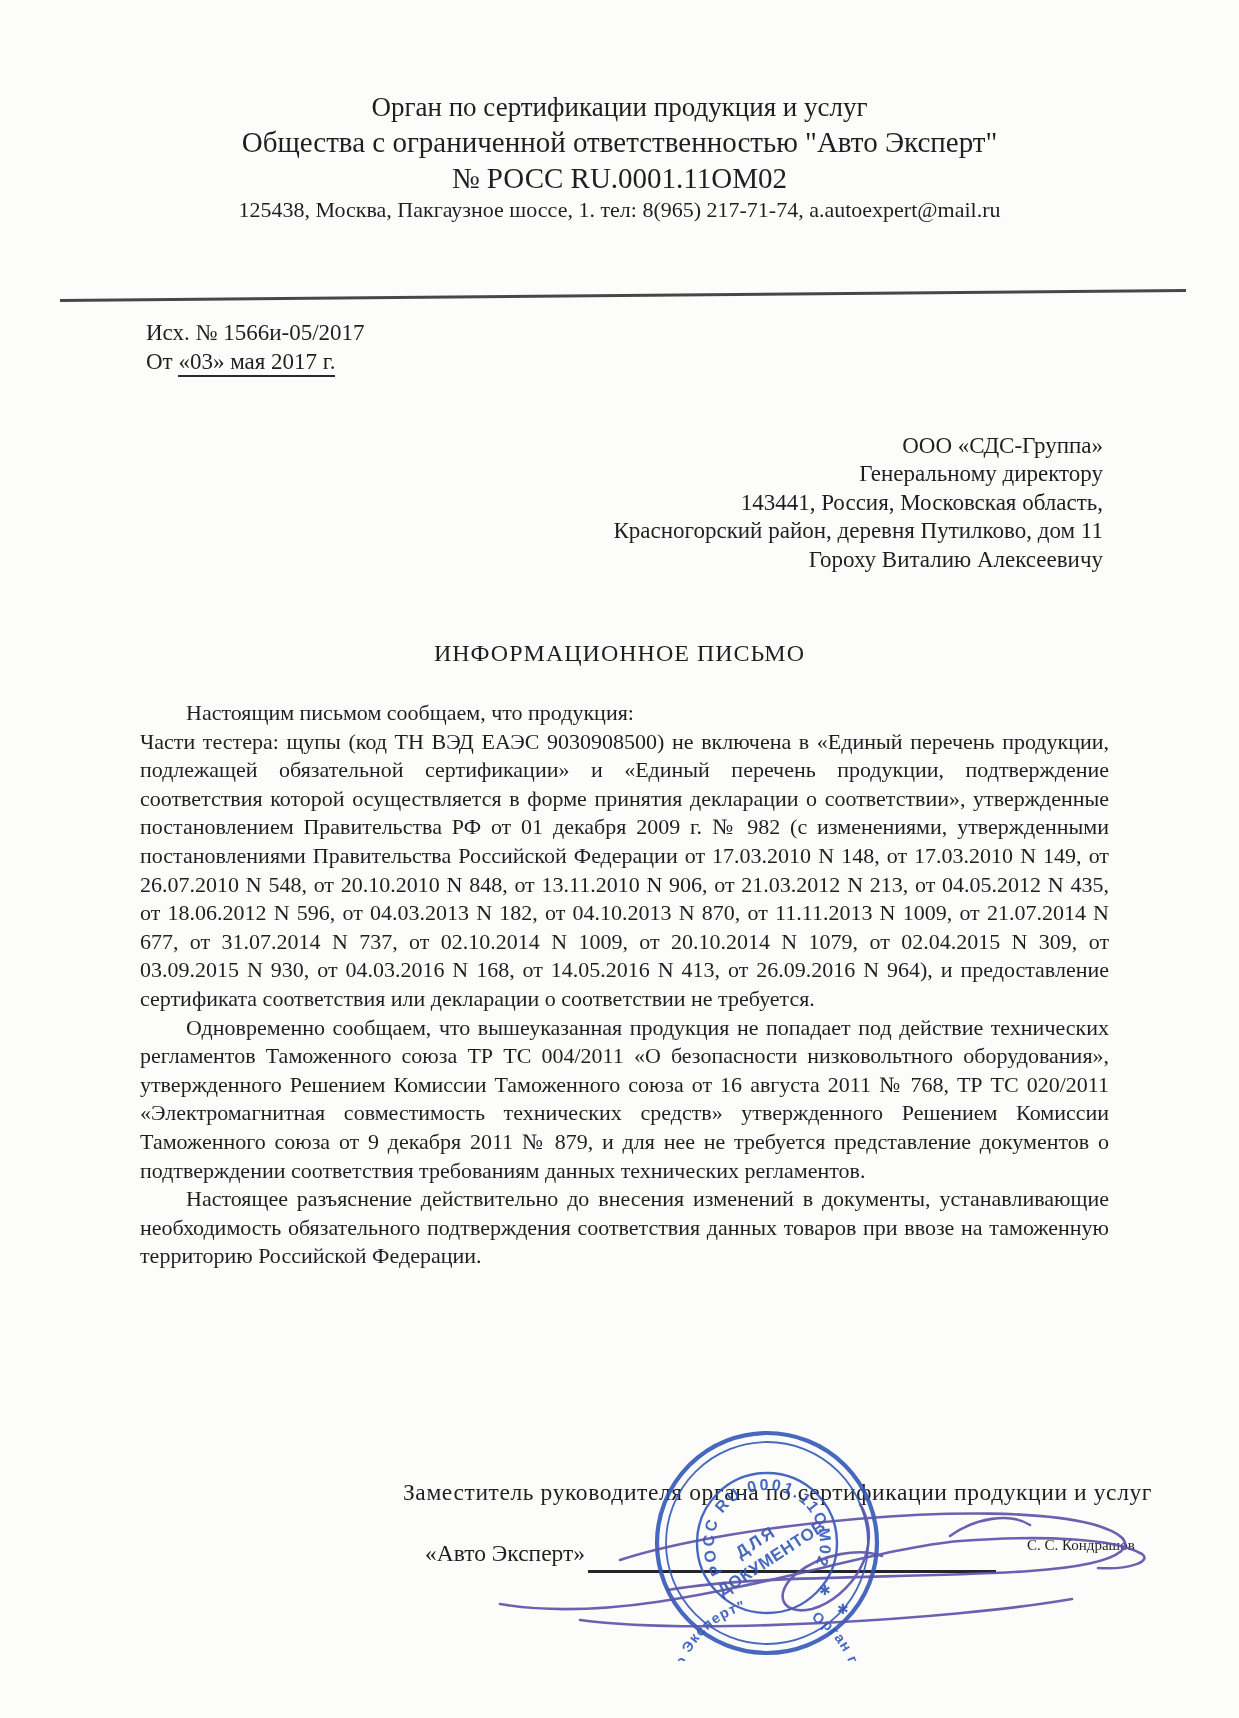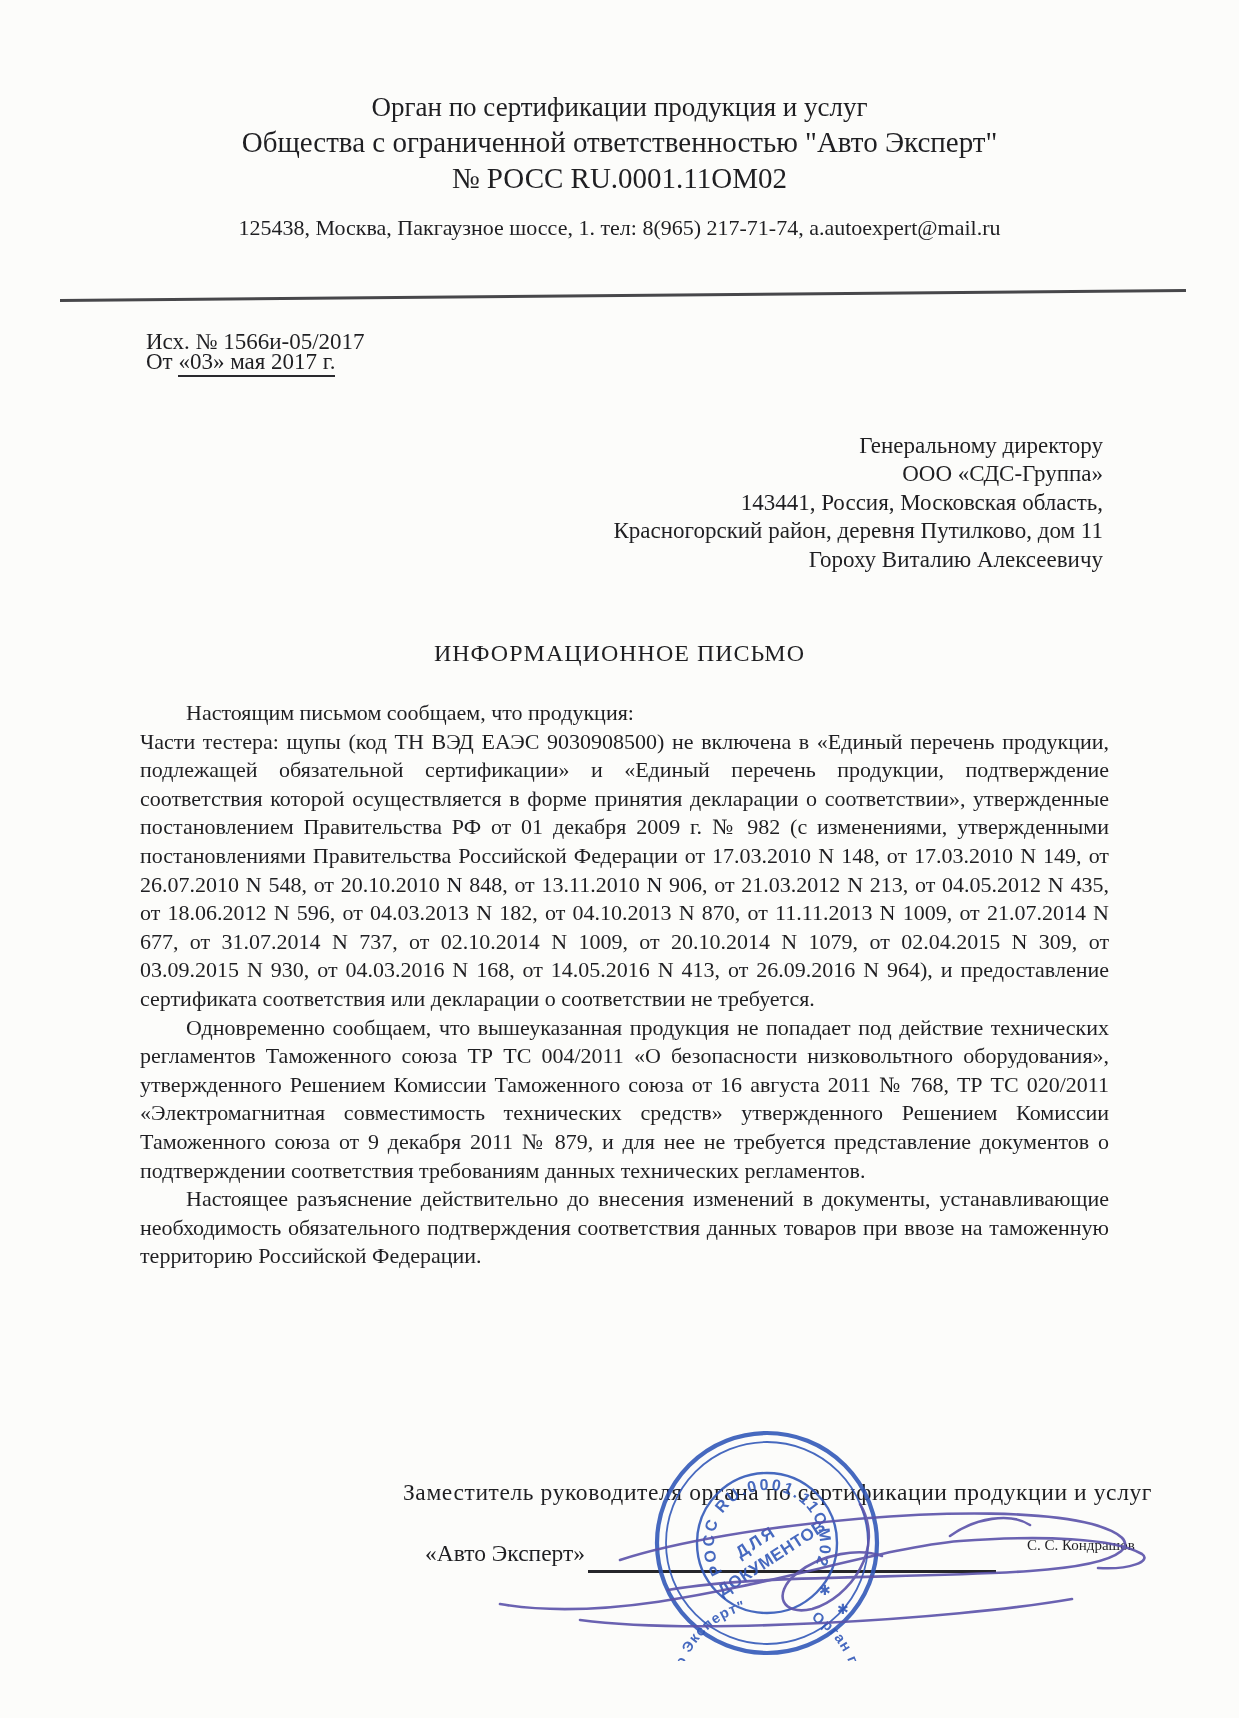--- a/index.html
+++ b/index.html
@@ -11,26 +11,26 @@
     font-family:"Liberation Serif","DejaVu Serif",serif;
     color:#1f1f22;
     overflow:hidden;
   }
   .abs{position:absolute;}
   
   .h-line{left:0;width:100%;text-align:center;white-space:nowrap;}
   .h1a{top:92px;font-size:27px;}
   .h1b{top:126px;font-size:29px;}
   .h1c{top:162px;font-size:29px;}
-  .h1d{top:215px;font-size:22px;}
+  .h1d{top:197px;font-size:22px;}
   .h1e{top:232px;font-size:22px;}
   .rule{top:294px;left:60px;width:1126px;height:3px;background:#47474a;transform:rotate(-0.5deg);}
   
   .ref{left:146px;font-size:23px;white-space:nowrap;}
-  .ref1{top:320px;margin-top:9px;}
+  .ref1{top:320px;}
   .ref2{top:349px;}
   .u-date{border-bottom:2.5px solid #2a2a2e;padding-bottom:1px;}
   
   .addr{top:432px;right:136px;text-align:right;font-size:23px;line-height:28.4px;white-space:nowrap;}
   
   .doc-title{top:640px;left:0;width:100%;text-align:center;font-size:24px;letter-spacing:1px;}
   
   .body-text{top:699px;left:140px;width:969px;font-size:22px;line-height:28.6px;text-align:justify;}
   .body-text p{margin:0;}
   .indent{text-indent:46px;}
@@ -51,22 +51,22 @@
   <div class="abs h-line h1a">Орган по сертификации продукция и услуг</div>
   <div class="abs h-line h1b">Общества с ограниченной ответственностью "Авто Эксперт"</div>
   <div class="abs h-line h1c">№ РОСС RU.0001.11ОМ02</div>
   <div class="abs h-line h1d">125438, Москва, Пакгаузное шоссе, 1. тел: 8(965) 217-71-74, a.autoexpert@mail.ru</div>
   <div class="abs rule"></div>
 
   <div class="abs ref ref1">Исх. № 1566и-05/2017</div>
   <div class="abs ref ref2"><span>От </span><span class="u-date">«03» мая 2017 г.</span></div>
 
   <div class="abs addr">
+    <div>ООО «СДС-Группа»</div>
     <div>Генеральному директору</div>
-    <div>ООО «СДС-Группа»</div>
     <div>143441, Россия, Московская область,</div>
     <div>Красногорский район, деревня Путилково, дом 11</div>
     <div>Гороху Виталию Алексеевичу</div>
   </div>
 
   <div class="abs doc-title">ИНФОРМАЦИОННОЕ ПИСЬМО</div>
 
   <div class="abs body-text">
     <p class="indent">Настоящим письмом сообщаем, что продукция:</p>
     <p>Части тестера: щупы (код ТН ВЭД ЕАЭС 9030908500) не включена в «Единый перечень продукции, подлежащей обязательной сертификации» и «Единый перечень продукции, подтверждение соответствия которой осуществляется в форме принятия декларации о соответствии», утвержденные постановлением Правительства РФ от 01 декабря 2009 г. № 982 (с изменениями, утвержденными постановлениями Правительства Российской Федерации от 17.03.2010 N 148, от 17.03.2010 N 149, от 26.07.2010 N 548, от 20.10.2010 N 848, от 13.11.2010 N 906, от 21.03.2012 N 213, от 04.05.2012 N 435, от 18.06.2012 N 596, от 04.03.2013 N 182, от 04.10.2013 N 870, от 11.11.2013 N 1009, от 21.07.2014 N 677, от 31.07.2014 N 737, от 02.10.2014 N 1009, от 20.10.2014 N 1079, от 02.04.2015 N 309, от 03.09.2015 N 930, от 04.03.2016 N 168, от 14.05.2016 N 413, от 26.09.2016 N 964), и предоставление сертификата соответствия или декларации о соответствии не требуется.</p>

